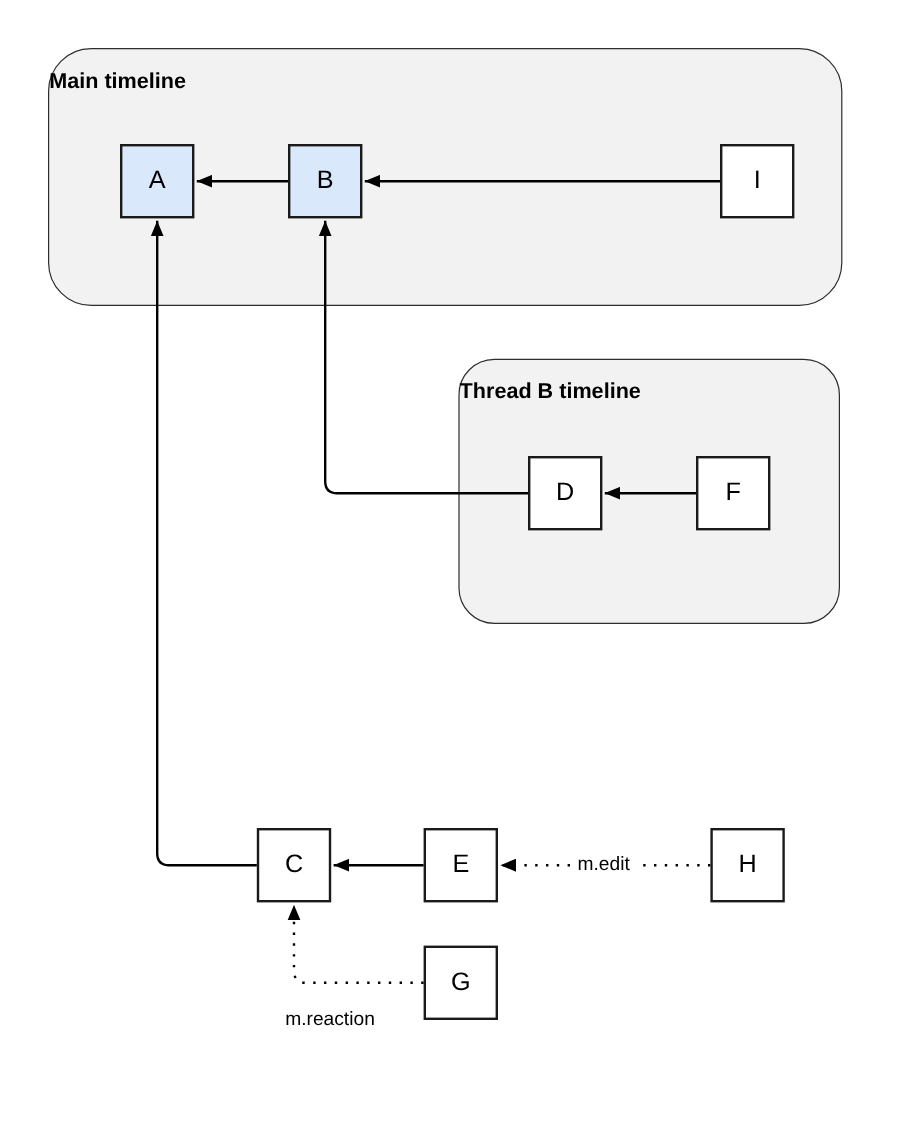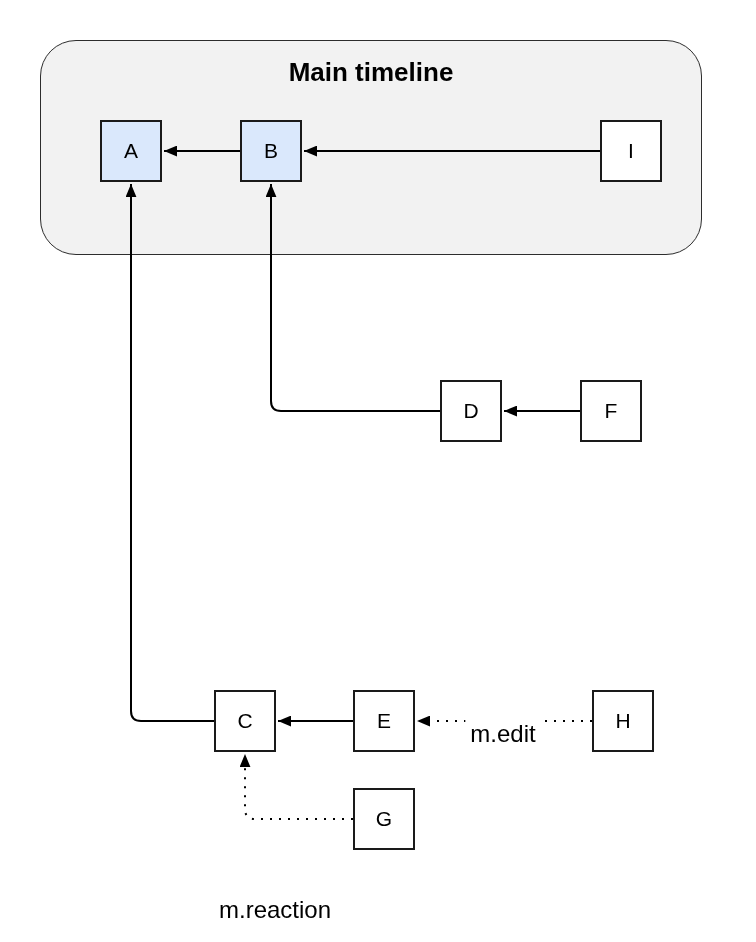--- a/index.html
+++ b/index.html
@@ -21,22 +21,22 @@
     border: 1.6px solid #2d2d2d;
     box-sizing: border-box;
   }
   .group-main    { left: 40px;  top: 40px;  width: 662px; height: 215px; border-radius: 36px; }
   .group-threadB { left: 382px; top: 299px; width: 318px; height: 221px; border-radius: 30px; }
   .group-threadA { left: 160px; top: 538px; width: 553px; height: 362px; border-radius: 50px; }
   .group-title {
     position: absolute;
     left: 0;
     width: 100%;
-    text-align: center;
-    font-size: 26px;
+    text-align: left;
+    font-size: 18px;
     font-weight: bold;
     color: #000000;
   }
   .gt-main    { top: 16px; }
   .gt-threadB { top: 16px; }
   .gt-threadA { top: 21px; }
   .node {
     position: absolute;
     width: 62px;
     height: 62px;
@@ -56,37 +56,39 @@
     top: 0;
     width: 756px;
     height: 942px;
     pointer-events: none;
   }
   .edge-label {
     position: absolute;
     transform: translate(-50%, -50%);
     background: #ffffff;
     padding: 2px 5px;
-    font-size: 24px;
+    font-size: 16px;
     color: #000000;
     white-space: nowrap;
-    margin-top: 13px;
   }
   .lbl-edit     { left: 503px; top: 721px; }
-  .lbl-reaction { left: 275px; top: 897px; }
+  .lbl-reaction { left: 275px; top: 850px; }
 </style>
 </head>
 <body>
 
 <div class="canvas">
 
   <div class="group group-main">
     <div class="group-title gt-main">Main timeline</div>
   </div>
 
+  <div class="group group-threadB">
+    <div class="group-title gt-threadB">Thread B timeline</div>
+  </div>
 
 
   <div class="node node-blue" style="left:100px; top:120px;">
     <span>A</span>
   </div>
   <div class="node node-blue" style="left:240px; top:120px;">
     <span>B</span>
   </div>
   <div class="node" style="left:600px; top:120px;">
     <span>I</span>

